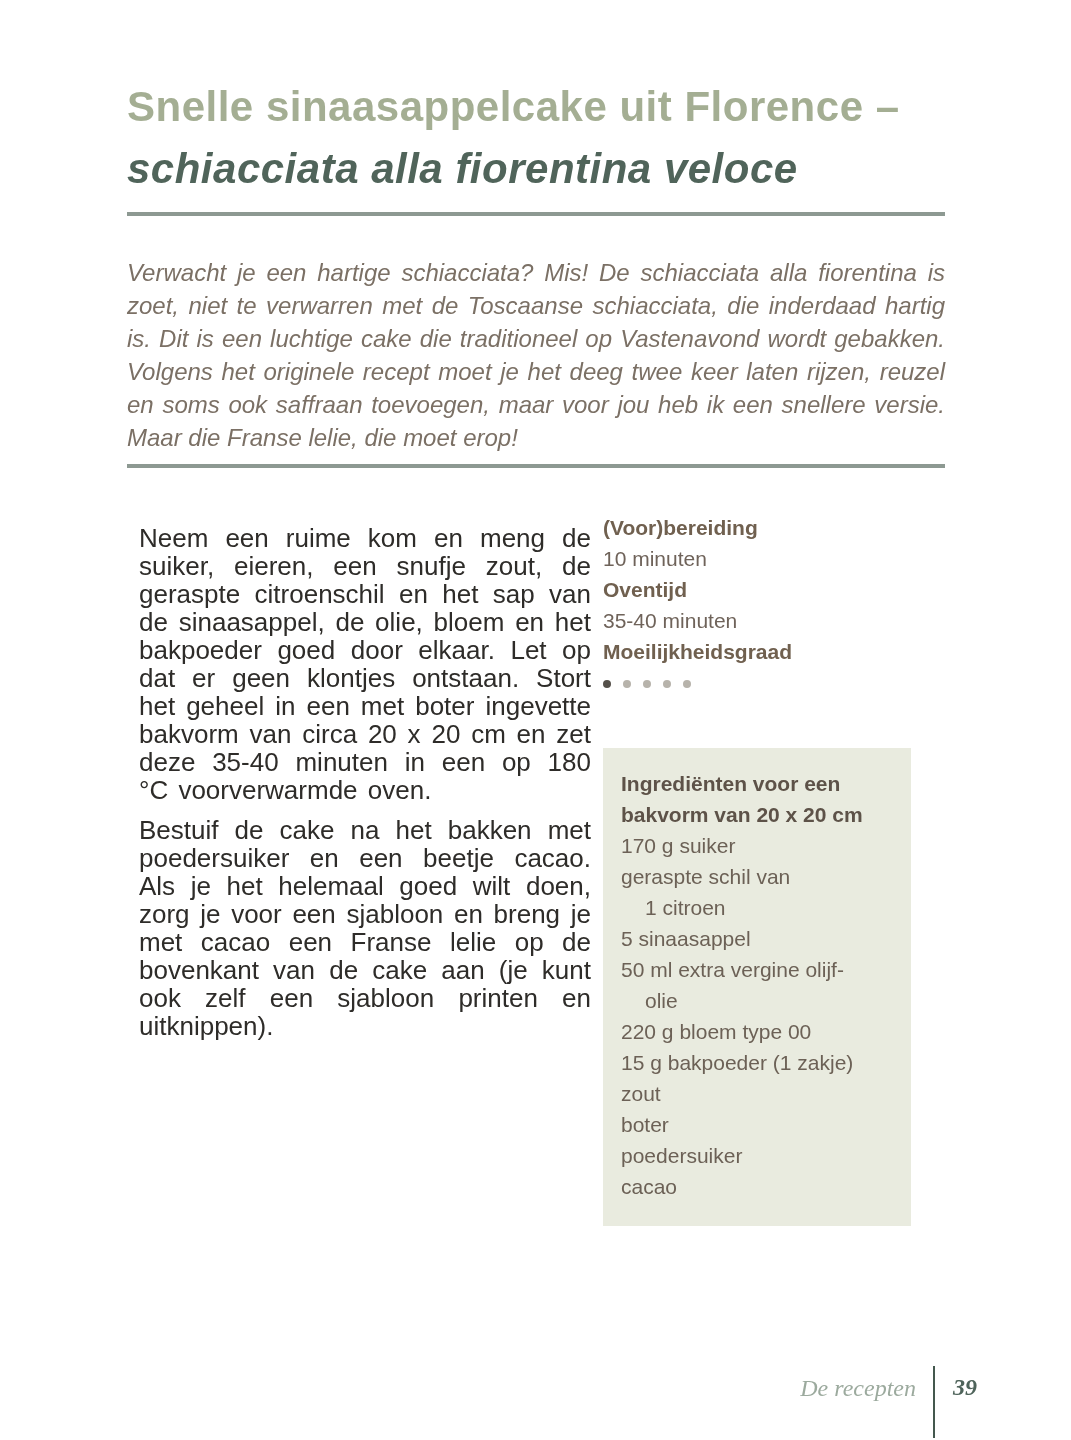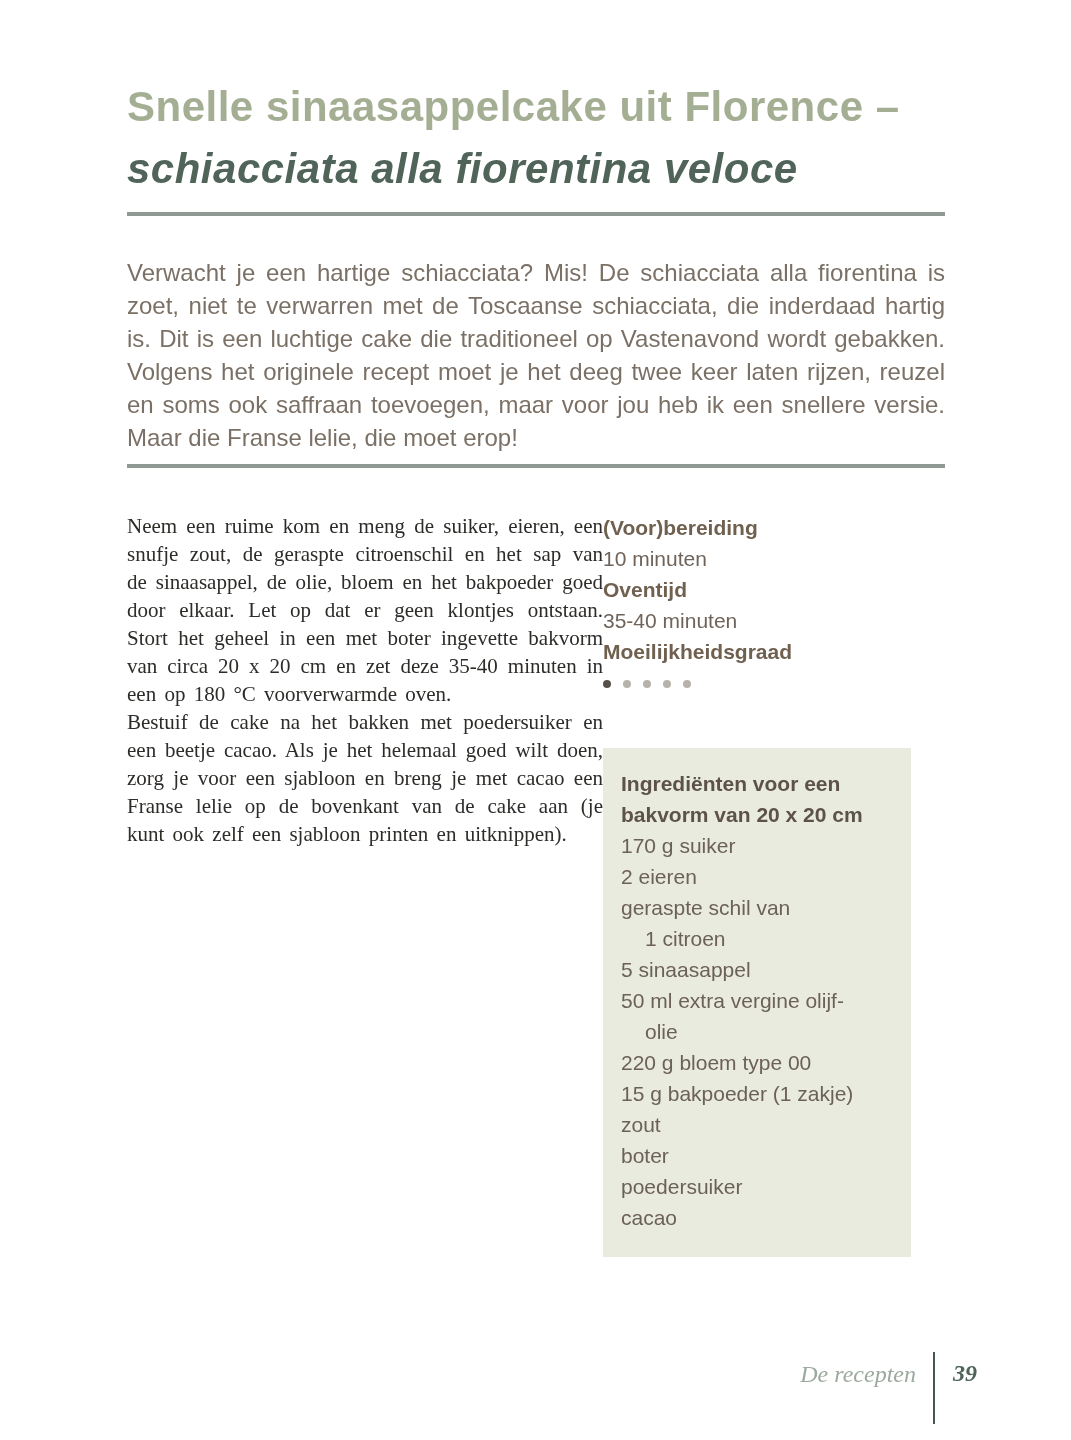--- a/index.html
+++ b/index.html
@@ -41,33 +41,34 @@
     border: none;
     height: 4px;
     background: var(--rule, #8d9992);
     margin: 0;
   }
   .rule-top { margin-top: 12px; }
   .rule-bottom { margin-top: 10px; }
 
   .intro {
     margin: 40px 0 0 0;
+    font-style: italic;
     font-size: 24px;
     line-height: 33px;
     text-align: justify;
     color: var(--intro-text, #7b7065);
   }
 
   .columns { display: flex; margin-top: 44px; }
 
   .body-col { width: 476px; }
   .body-par {
-    margin: 0;
-    font-family: Liberation Serif, serif;
-    font-size: 21px;
+    margin: 12px;
+    font-family: Liberation Sans, sans-serif;
+    font-size: 26px;
     line-height: 28px;
     word-spacing: 3px;
     text-align: justify;
     color: var(--body-text, #2e2c29);
   }
 
   .side-col { width: 308px; }
 
   .meta-label {
     font-size: 21px;
@@ -106,21 +107,21 @@
   .ing-item {
     font-size: 21px;
     line-height: 31px;
     color: var(--box-item, #6c6156);
   }
   .ing-item.indent { padding-left: 24px; }
 
   .footer {
     position: absolute;
     right: 94px;
-    bottom: 16px;
+    bottom: 2px;
     height: 72px;
     display: flex;
     align-items: flex-start;
   }
   .footer-section {
     font-family: "Liberation Serif", serif;
     font-style: italic;
     font-size: 24px;
     margin-top: 9px;
     color: var(--footer-sage, #9caa9e);
@@ -204,21 +205,20 @@
         <div class="ing-heading">
 
             <div class="ing-heading-line">Ingrediënten voor een</div>
 
             <div class="ing-heading-line">bakvorm van 20 x 20 cm</div>
           </div>
         <ul class="ing-list">
 
             <li class="ing-item">170 g suiker</li>
 
-            <li class="ing-item">2 eieren</li>
 
             <li class="ing-item">geraspte schil van</li>
 
             <li class="ing-item indent">1 citroen</li>
 
             <li class="ing-item">5 sinaasappel</li>
 
             <li class="ing-item">50 ml extra vergine olijf-</li>
 
             <li class="ing-item indent">olie</li>

